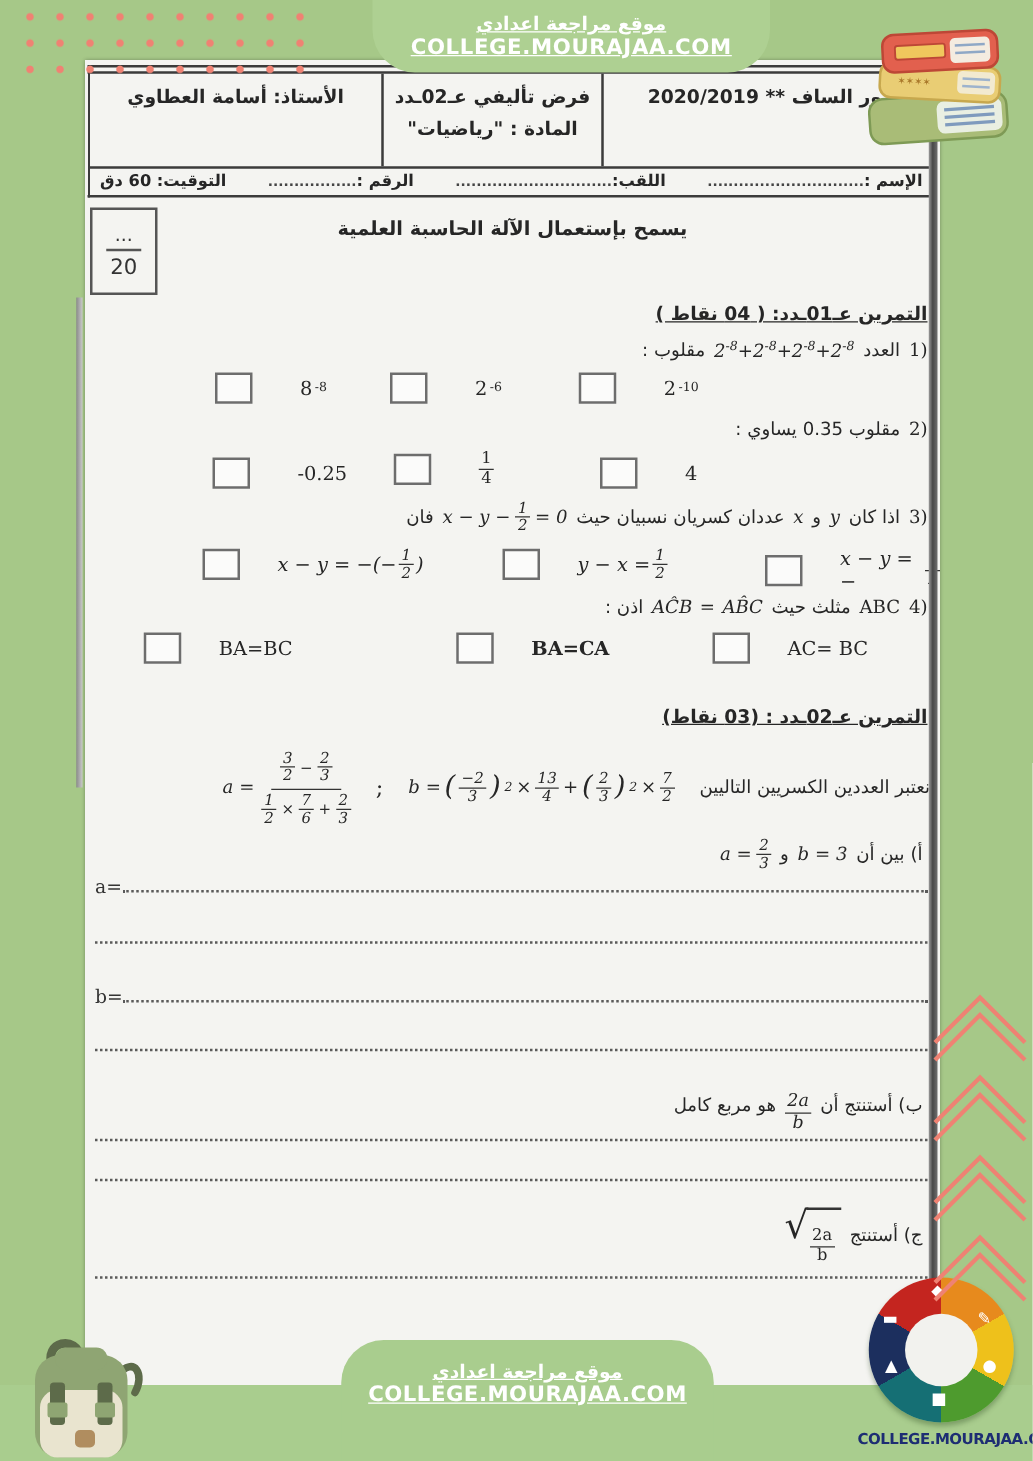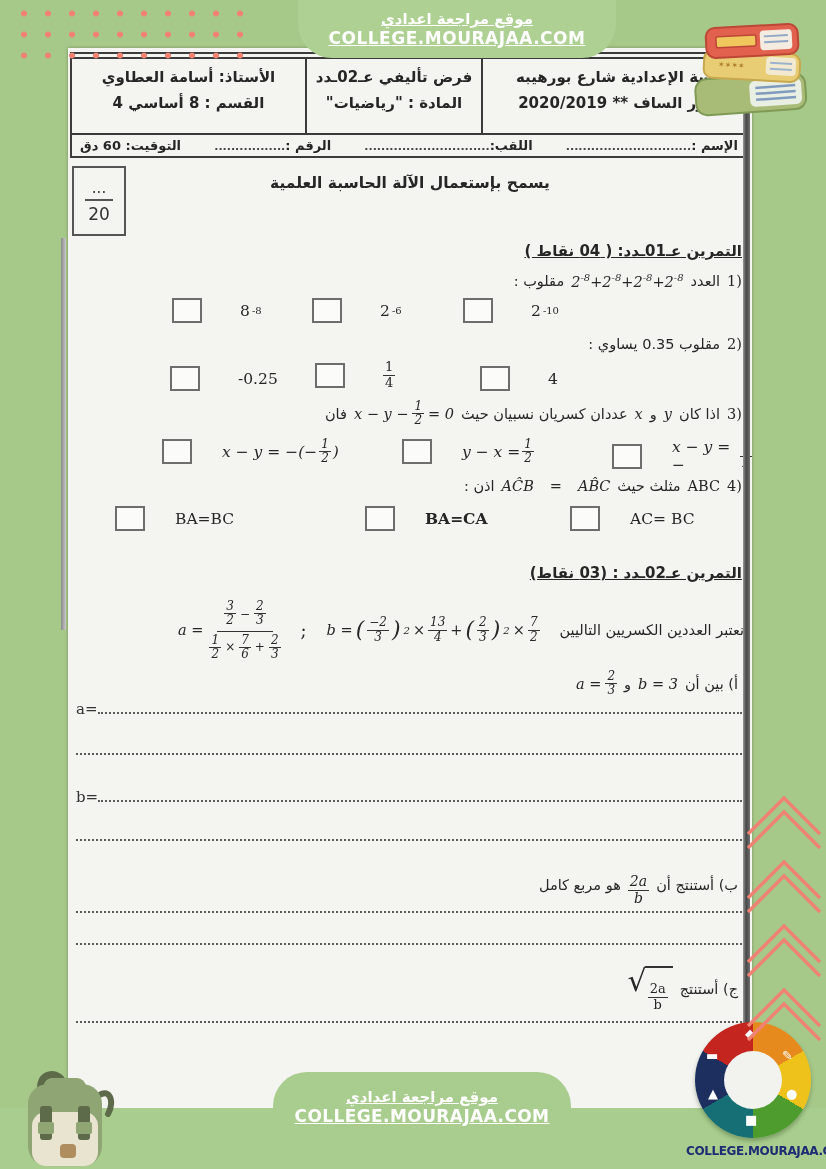--- a/index.html
+++ b/index.html
@@ -123,28 +123,26 @@
   </g>
 </svg>
 
 <div class="paper">
   <div class="scan-edge-left"></div>
   <div class="scan-edge-right"></div>
 
   <div class="htable">
     <div class="hcell">
       <div>الأستاذ: أسامة العطاوي</div>
-      <div>القسم : 8 أساسي 4</div>
     </div>
     <div class="hcell">
       <div>فرض تأليفي عـ02ـدد</div>
       <div>المادة : "رياضيات"</div>
     </div>
     <div class="hcell">
-      <div>سة الإعدادية شارع بورهيبه</div>
       <div>ـور الساف ** 2020/2019</div>
     </div>
     <div class="inforow">
       <span><b>الإسم :</b><span class="dotsrun">..............................</span></span>
       <span><b>اللقب:</b><span class="dotsrun">..............................</span></span>
       <span><b>الرقم :</b><span class="dotsrun">.................</span></span>
       <span style="font-weight:bold;">التوقيت: 60 دق</span>
     </div>
   </div>
 
@@ -264,21 +262,21 @@
             <span class="fd">2</span>
           </span>
       </span>
     </div>
   </div>
 
   <div class="rtl-line" style="top:430px;">
     <span class="math">4)</span>
     <span class="math">ABC</span>
     <span>مثلث حيث</span>
-    <span class="math it" style="display:inline-flex;gap:16px;font-style:italic;">
+    <span class="math it" style="display:inline-flex;gap:6px;font-style:italic;">
       <span>AĈB</span>
         <span>=</span>
         <span>AB̂C</span>
     </span>
     <span>اذن :</span>
   </div>
 
   <div class="optrow" style="top:458px;">
     <div class="opt" style="left:47px;">
       <span class="chk"></span>

